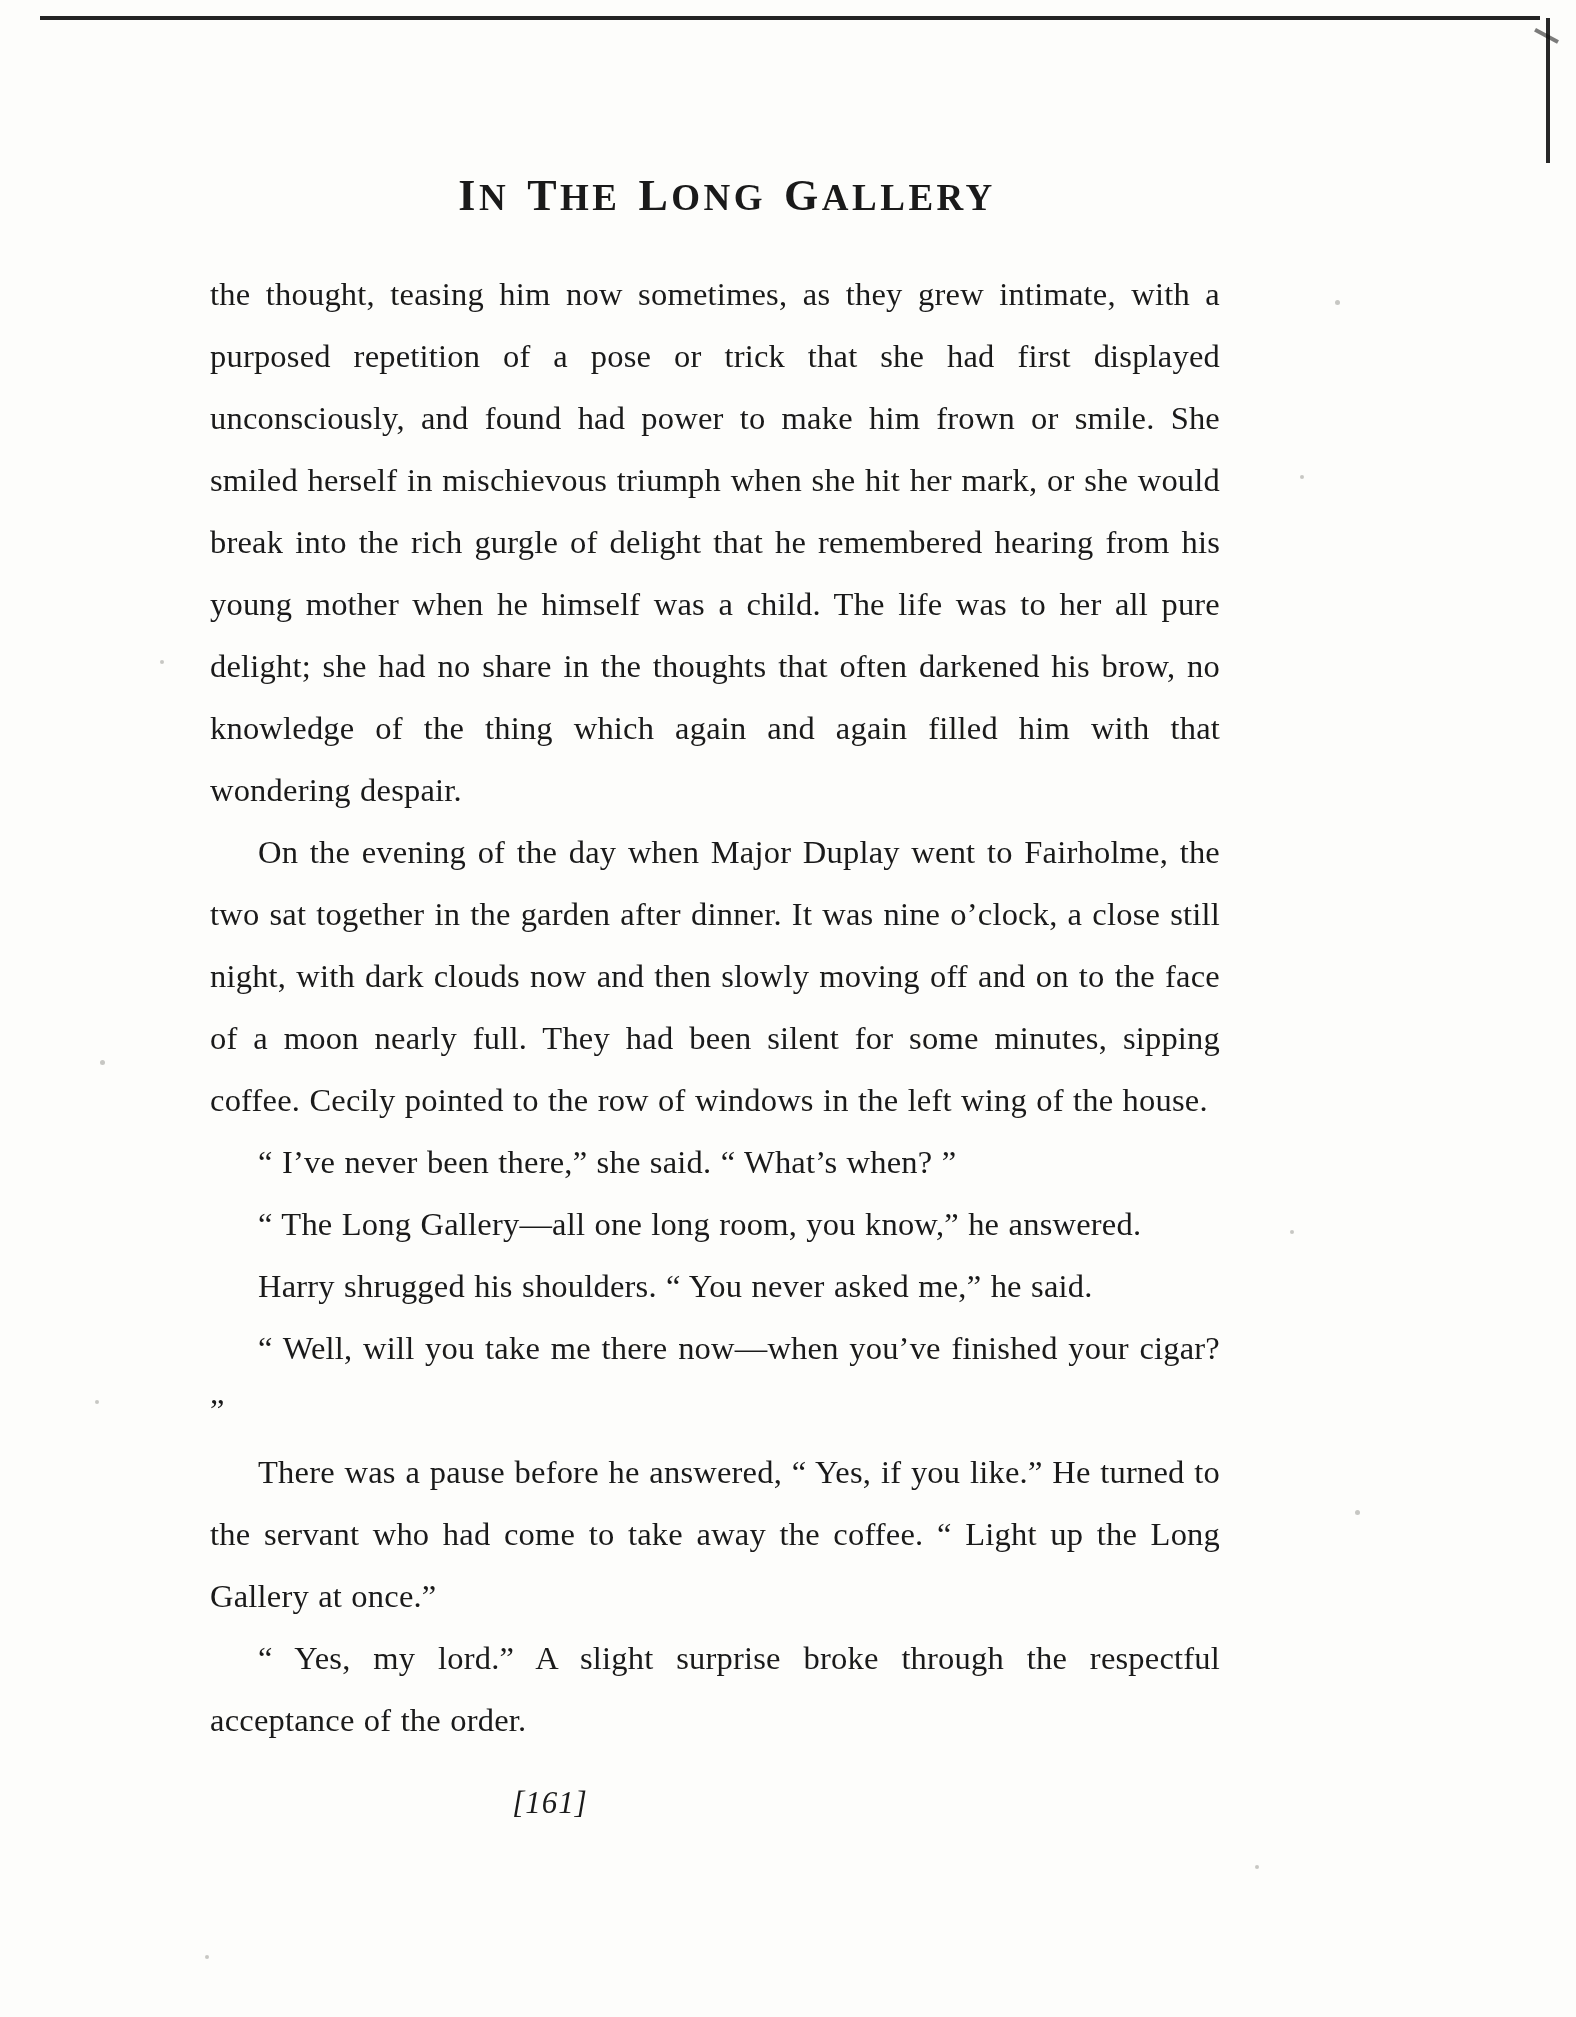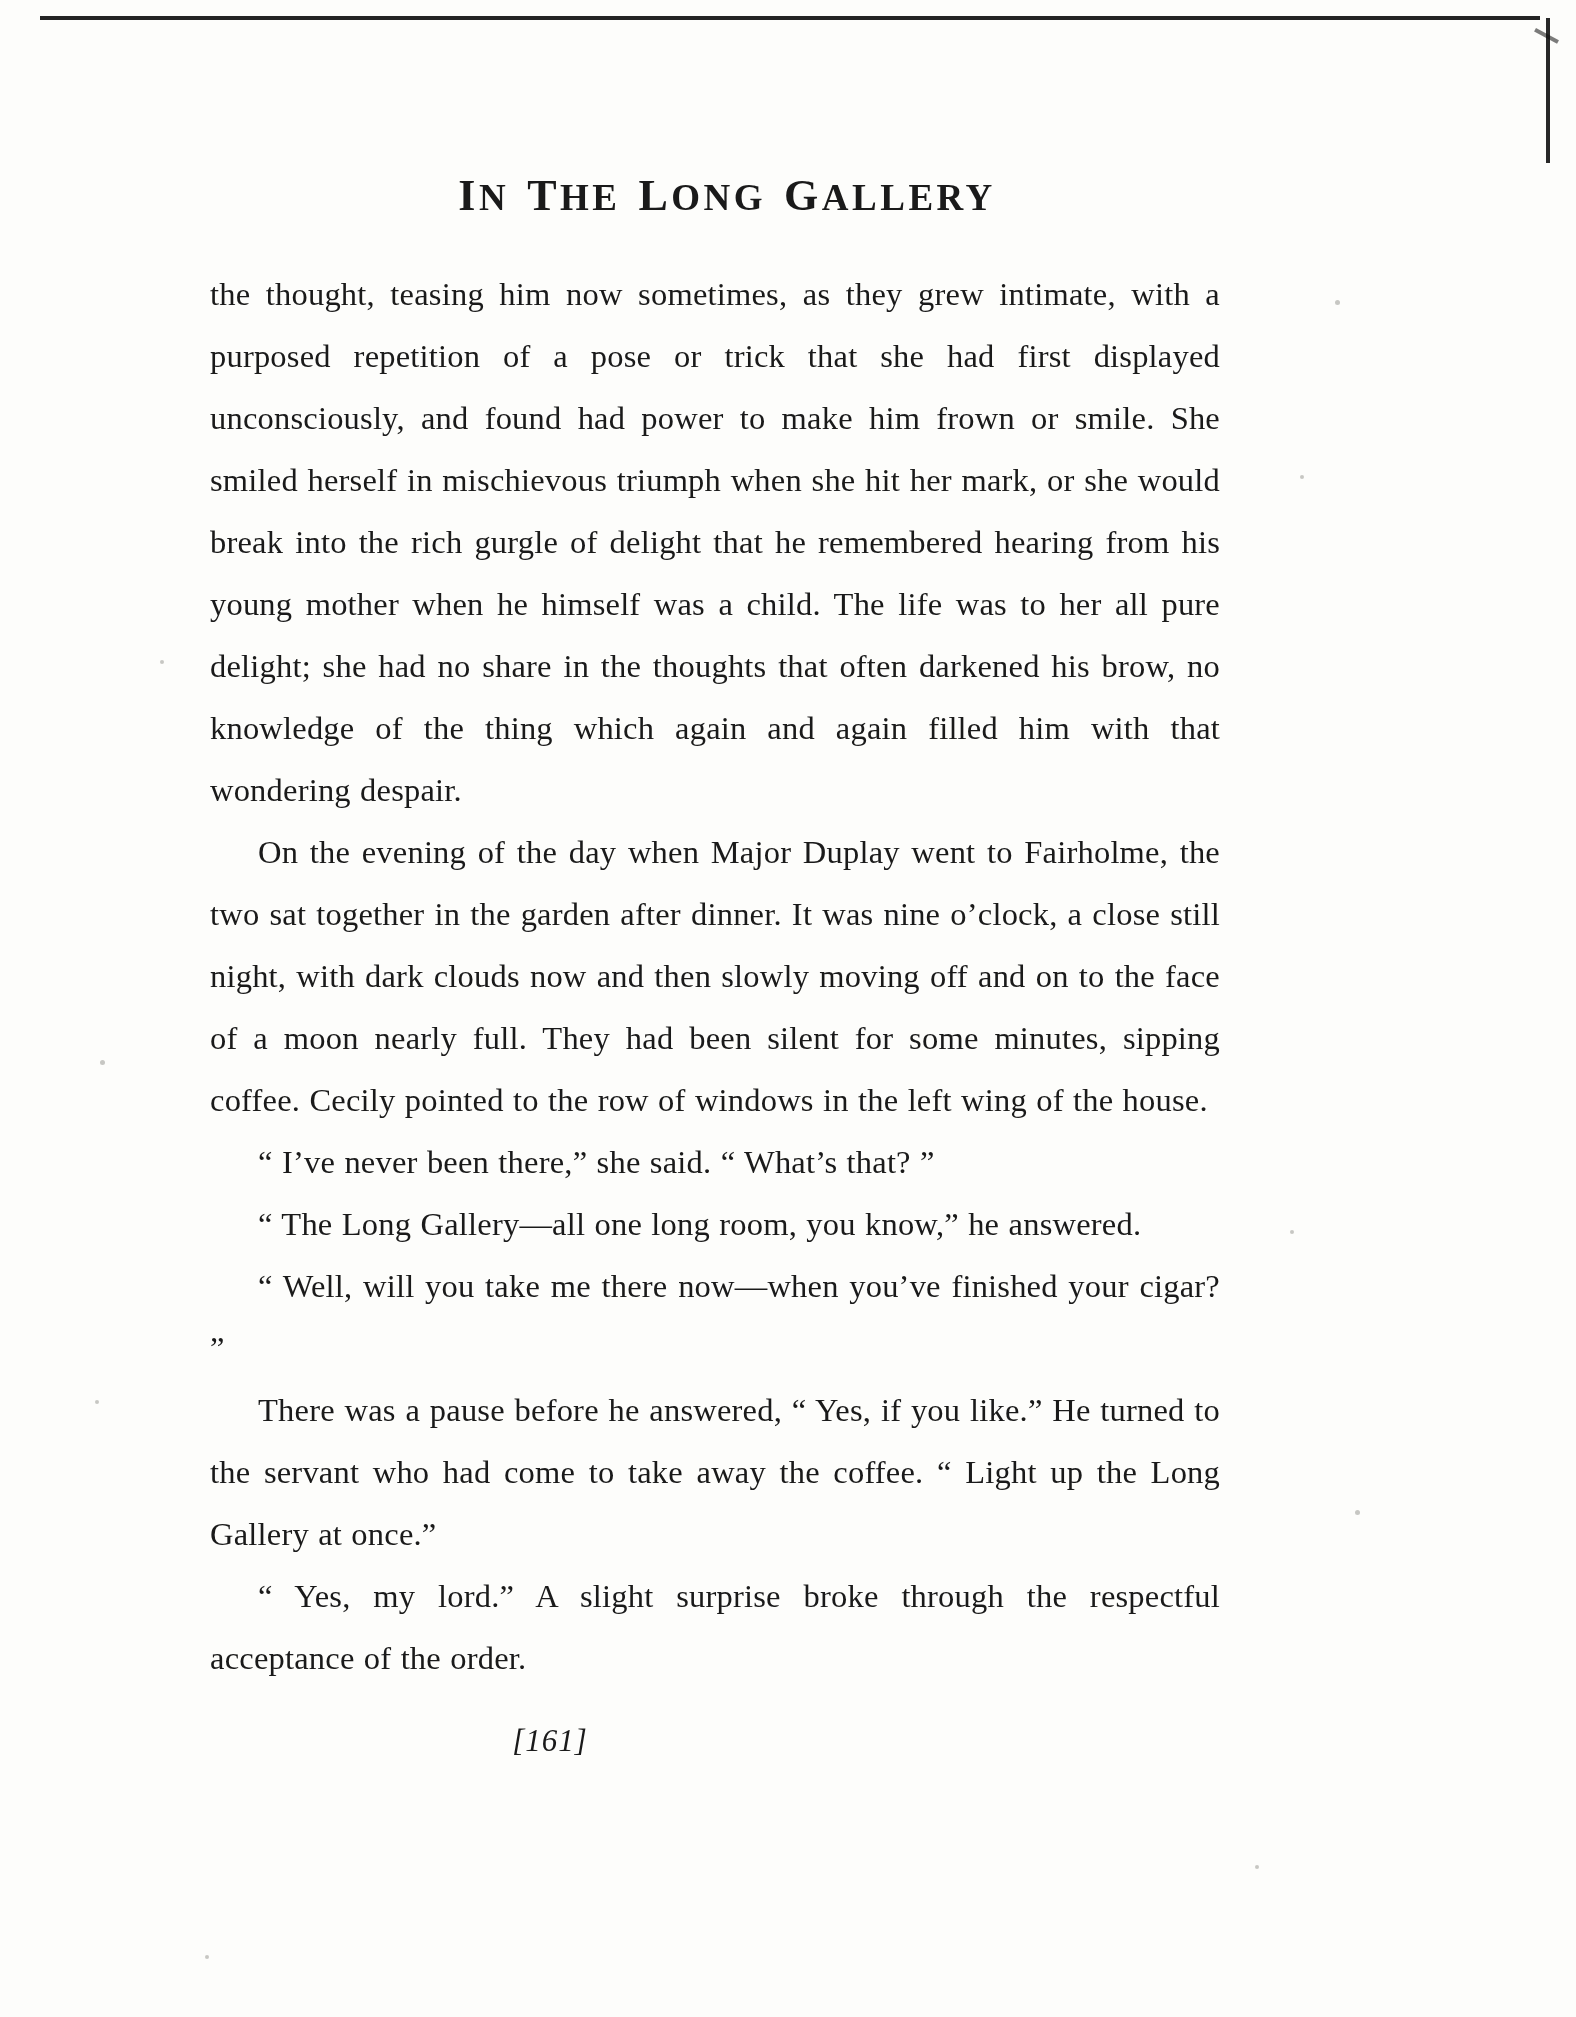--- a/index.html
+++ b/index.html
@@ -136,22 +136,23 @@
 
   <div class="content">
 
     <h1 class="running-head">
       <span class="word"><span class="cap">I</span><span>n</span></span><span class="word"><span class="cap">T</span><span>he</span></span><span class="word"><span class="cap">L</span><span>ong</span></span><span class="word"><span class="cap">G</span><span>allery</span></span>
     </h1>
 
     <div class="body-text">
       <p class="cont">the thought, teasing him now sometimes, as they grew intimate, with a purposed repetition of a pose or trick that she had first displayed unconsciously, and found had power to make him frown or smile.  She smiled herself in mischievous triumph when she hit her mark, or she would break into the rich gurgle of delight that he remembered hearing from his young mother when he himself was a child.  The life was to her all pure delight; she had no share in the thoughts that often darkened his brow, no knowledge of the thing which again and again filled him with that wondering despair.</p>
       <p class="indent">On the evening of the day when Major Duplay went to Fairholme, the two sat together in the garden after dinner.  It was nine o’clock, a close still night, with dark clouds now and then slowly moving off and on to the face of a moon nearly full.  They had been silent for some minutes, sipping coffee.  Cecily pointed to the row of windows in the left wing of the house.</p>
-      <p class="indent">“ I’ve never been there,” she said.  “ What’s that? ”</p>
+      <p class="indent">“ I’ve never been there,” she said.  “ What’s when? ”</p>
       <p class="indent">“ The Long Gallery—all one long room, you know,” he answered.</p>
+      <p class="indent">Harry shrugged his shoulders.  “ You never asked me,” he said.</p>
       <p class="indent">“ Well, will you take me there now—when you’ve finished your cigar? ”</p>
       <p class="indent">There was a pause before he answered, “ Yes, if you like.”  He turned to the servant who had come to take away the coffee.  “ Light up the Long Gallery at once.”</p>
       <p class="indent">“ Yes, my lord.”  A slight surprise broke through the respectful acceptance of the order.</p>
     </div>
 
     <div class="folio">[161]</div>
 
   </div>
 </div>
 

